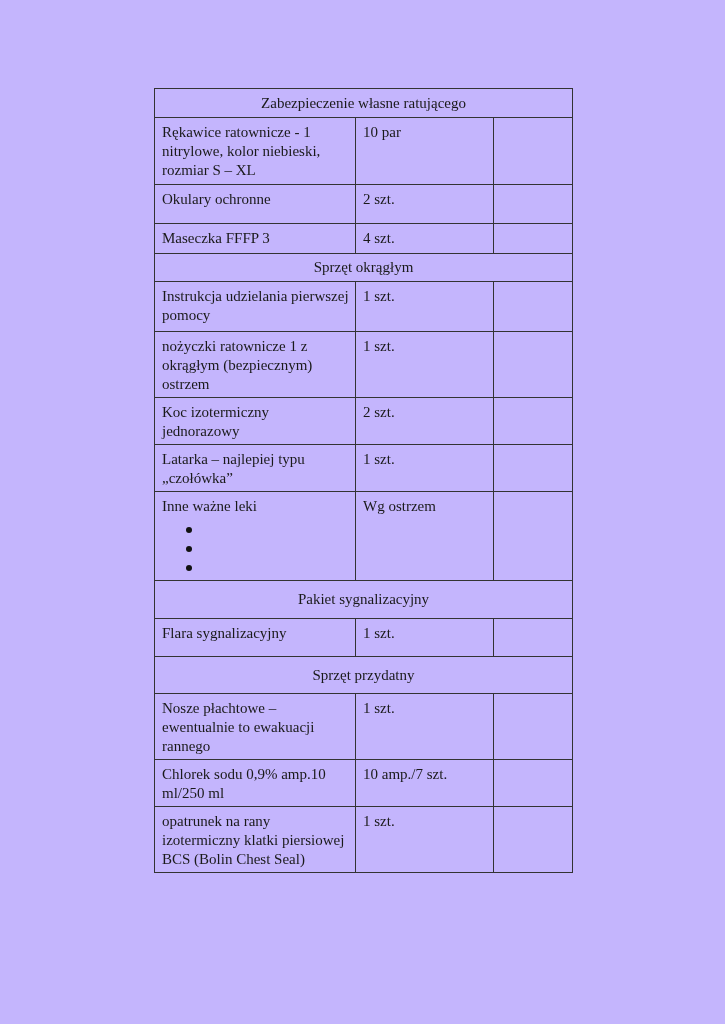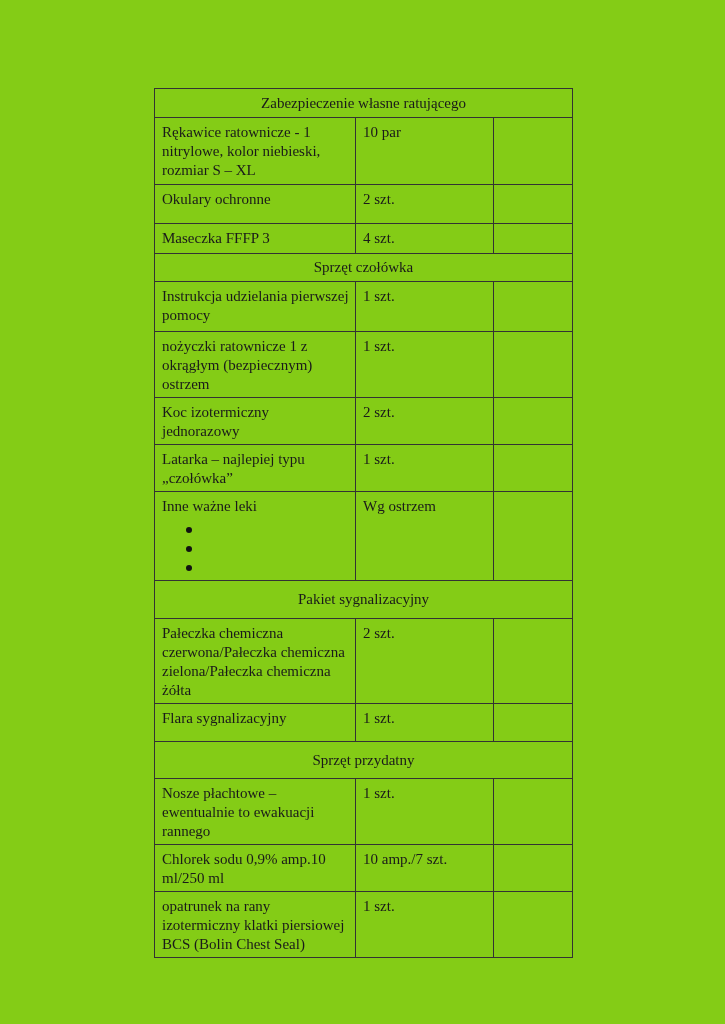--- a/index.html
+++ b/index.html
@@ -4,21 +4,21 @@
 <style>
   html, body {
     margin: 0;
     padding: 0;
     background: #ffffff;
   }
   .page {
     position: relative;
     width: 725px;
     height: 1024px;
-    background: #84cc16;
+    background: #c4b5fd;
     font-family: "Liberation Serif", "DejaVu Serif", serif;
     color: #1a1a1a;
     overflow: hidden;
   }
   table.equipment {
     position: absolute;
     left: 154px;
     top: 88px;
     width: 418px;
     border-collapse: collapse;
@@ -90,21 +90,21 @@
       <td class="qty">2 szt.</td>
       <td class="note"></td>
     </tr>
     <tr style="height:30px">
       <td class="item">Maseczka FFFP 3</td>
       <td class="qty">4 szt.</td>
       <td class="note"></td>
     </tr>
 
     <tr style="height:28px">
-      <th class="section-header" colspan="3">Sprzęt czołówka</th>
+      <th class="section-header" colspan="3">Sprzęt okrągłym</th>
     </tr>
     <tr style="height:50px">
       <td class="item">Instrukcja udzielania pierwszej pomocy</td>
       <td class="qty">1 szt.</td>
       <td class="note"></td>
     </tr>
     <tr style="height:65px">
       <td class="item">nożyczki ratownicze 1 z okrągłym (bezpiecznym) ostrzem</td>
       <td class="qty">1 szt.</td>
       <td class="note"></td>
@@ -128,25 +128,20 @@
           <li></li>
         </ul>
       </td>
       <td class="qty">Wg ostrzem</td>
       <td class="note"></td>
     </tr>
 
     <tr style="height:38px">
       <th class="section-header" colspan="3">Pakiet sygnalizacyjny</th>
     </tr>
-    <tr style="height:84px">
-      <td class="item">Pałeczka chemiczna czerwona/Pałeczka chemiczna zielona/Pałeczka chemiczna żółta</td>
-      <td class="qty">2 szt.</td>
-      <td class="note"></td>
-    </tr>
     <tr style="height:38px">
       <td class="item">Flara sygnalizacyjny</td>
       <td class="qty">1 szt.</td>
       <td class="note"></td>
     </tr>
 
     <tr style="height:37px">
       <th class="section-header" colspan="3">Sprzęt przydatny</th>
     </tr>
     <tr style="height:48px">

